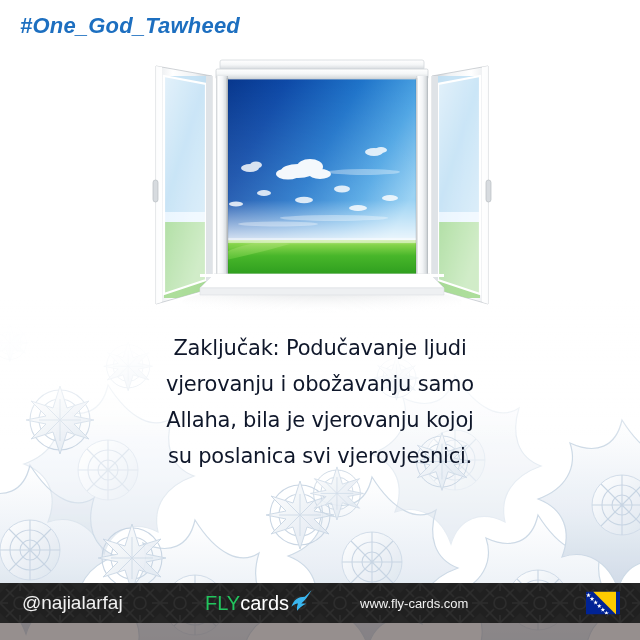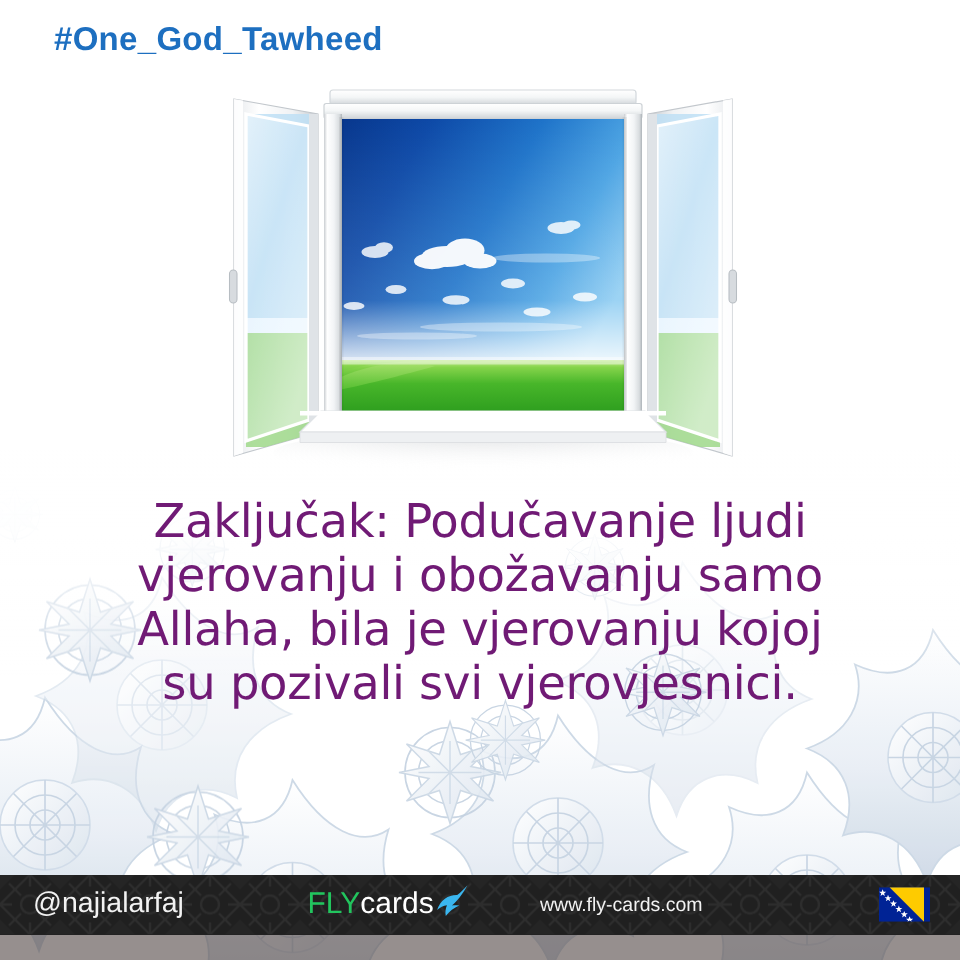--- a/index.html
+++ b/index.html
@@ -23,39 +23,40 @@
     pointer-events:none;
   }
   #ornament-layer svg{display:block;}
   #ornament-fade{
     position:absolute;left:0;right:0;top:0;height:150px;
     background:linear-gradient(to bottom,#ffffff 0%,rgba(255,255,255,0.92) 35%,rgba(255,255,255,0.45) 70%,rgba(255,255,255,0) 100%);
   }
 
   
   #hashtag{
-    position:absolute;left:36px;top:13px;
+    position:absolute;left:20px;top:13px;
     font-size:22px;font-weight:bold;
     letter-spacing:.2px;
     color:#1d6fc0;
     white-space:nowrap;
+    font-style:italic;
   }
 
   
   #window-wrap{
     position:absolute;left:138px;top:52px;
     width:368px;height:268px;
   }
 
   
   #quote{
     position:absolute;left:40px;right:40px;top:330px;
     text-align:center;
-    color:#701a75;
-    font-size:31px;
+    color:#0f172a;
+    font-size:21px;
     line-height:36px;
     font-family:"DejaVu Sans", sans-serif;
     letter-spacing:-0.2px;
   }
   #quote .qline{display:block;white-space:nowrap;}
 
   
   #footer-shadow{
     position:absolute;left:0;right:0;top:622px;height:18px;
     background:rgba(85,75,72,0.62);
@@ -327,21 +328,21 @@
         <polygon points="62,236 306,236 306,243 62,243" fill="#eef0f2" stroke="#dcdfe2" stroke-width="0.6"></polygon>
         <rect x="62" y="222" width="244" height="3" fill="#ffffff"></rect>
       </g>
     </svg>
   </div>
 
   <div id="quote">
     <span class="qline">Zaključak: Podučavanje ljudi</span>
     <span class="qline">vjerovanju i obožavanju samo</span>
     <span class="qline">Allaha, bila je vjerovanju kojoj</span>
-    <span class="qline">su pozivali svi vjerovjesnici.</span>
+    <span class="qline">su poslanica svi vjerovjesnici.</span>
   </div>
 
   <div id="footer-shadow"></div>
 
   <div id="footer">
     <svg id="footer-pattern" viewBox="0 0 640 40" xmlns="http://www.w3.org/2000/svg" aria-hidden="true">
       <defs>
         <pattern id="geo" width="40" height="40" patternUnits="userSpaceOnUse">
           <rect width="40" height="40" fill="#232323"></rect>
           <g stroke="#3a3a3a" stroke-width="1.6" fill="none">

